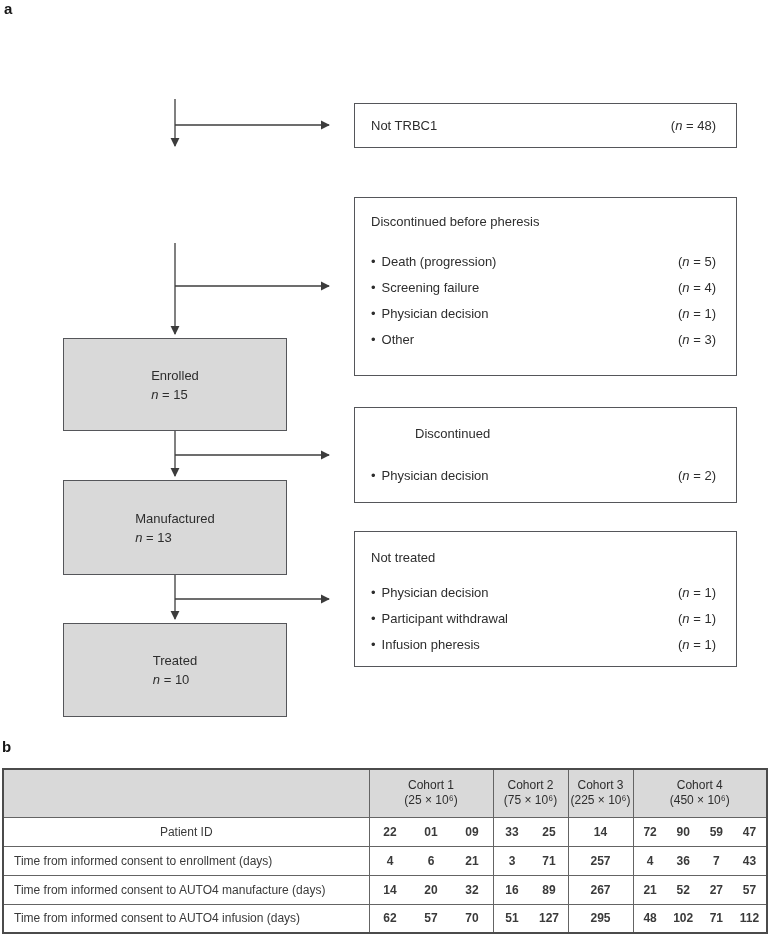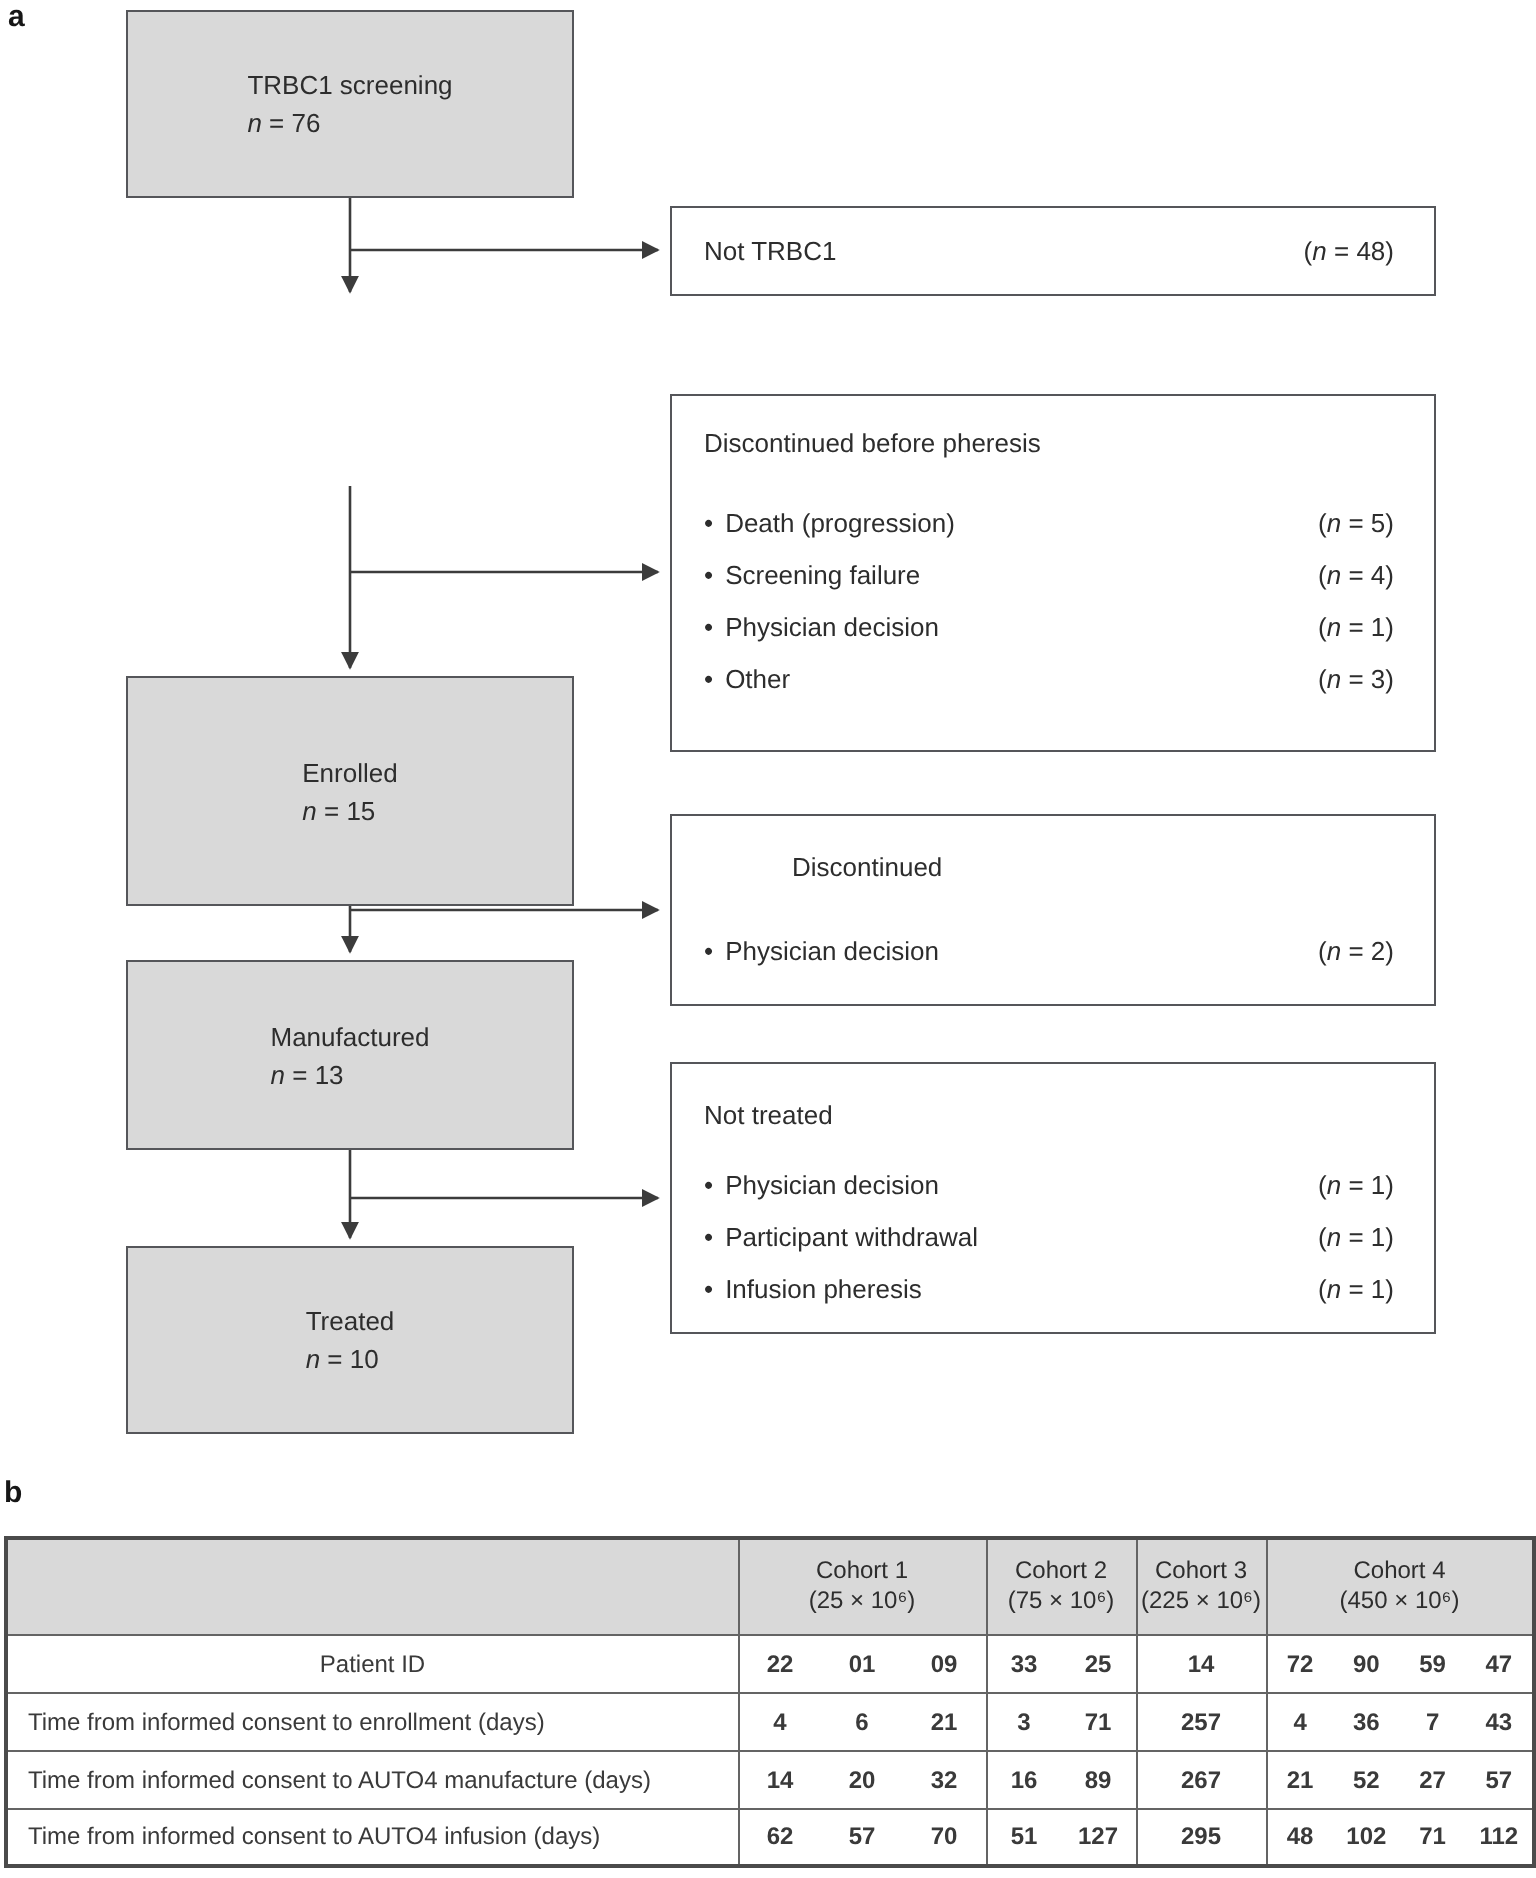--- a/index.html
+++ b/index.html
@@ -19,21 +19,21 @@
   .arrows{position:absolute;left:0;top:0;pointer-events:none;}
 
   
   .mbox{position:absolute;left:63px;width:224px;background:var(--box-fill);
         border:1.5px solid var(--box-border);box-sizing:border-box;
         display:flex;align-items:center;justify-content:center;
         font-size:13px;line-height:19px;}
   .mbox-inner{text-align:left;}
 
   
-  .sbox{position:absolute;left:335px;width:383px;background:#fff;
+  .sbox{position:absolute;left:354px;width:383px;background:#fff;
         border:1.5px solid var(--box-border);box-sizing:border-box;
         font-size:13px;line-height:19px;padding:0 20px 0 16px;}
   .srow{display:flex;justify-content:space-between;align-items:baseline;}
   .count{white-space:nowrap;}
   .sbox-center{display:flex;align-items:center;}
   .sbox-center .srow{width:100%;}
   .sbox-pheresis{padding-top:14px;}
   .sbox-pheresis .sbox-title{margin-bottom:21px;}
   .sbox-disc{padding-top:16px;}
   .sbox-disc .sbox-title{margin-bottom:23px;margin-left:44px;}
@@ -74,29 +74,23 @@
       <path d="M175,125 H329" marker-end="url(#ah)"></path>
       <path d="M175,243 V334" marker-end="url(#ah)"></path>
       <path d="M175,286 H329" marker-end="url(#ah)"></path>
       <path d="M175,431 V476" marker-end="url(#ah)"></path>
       <path d="M175,455 H329" marker-end="url(#ah)"></path>
       <path d="M175,575 V619" marker-end="url(#ah)"></path>
       <path d="M175,599 H329" marker-end="url(#ah)"></path>
     </g>
   </svg>
 
-  <div class="mbox" style="top:5px;height:94px">
-    <div class="mbox-inner">
-      <div>TRBC1 screening</div>
-      <div><i>n</i><span> = </span><span>76</span></div>
-    </div>
-  </div>
-
-
-  <div class="mbox" style="top:338px;height:115px">
+
+
+  <div class="mbox" style="top:338px;height:93px">
     <div class="mbox-inner">
       <div>Enrolled</div>
       <div><i>n</i><span> = </span><span>15</span></div>
     </div>
   </div>
 
   <div class="mbox" style="top:480px;height:95px">
     <div class="mbox-inner">
       <div>Manufactured</div>
       <div><i>n</i><span> = </span><span>13</span></div>

